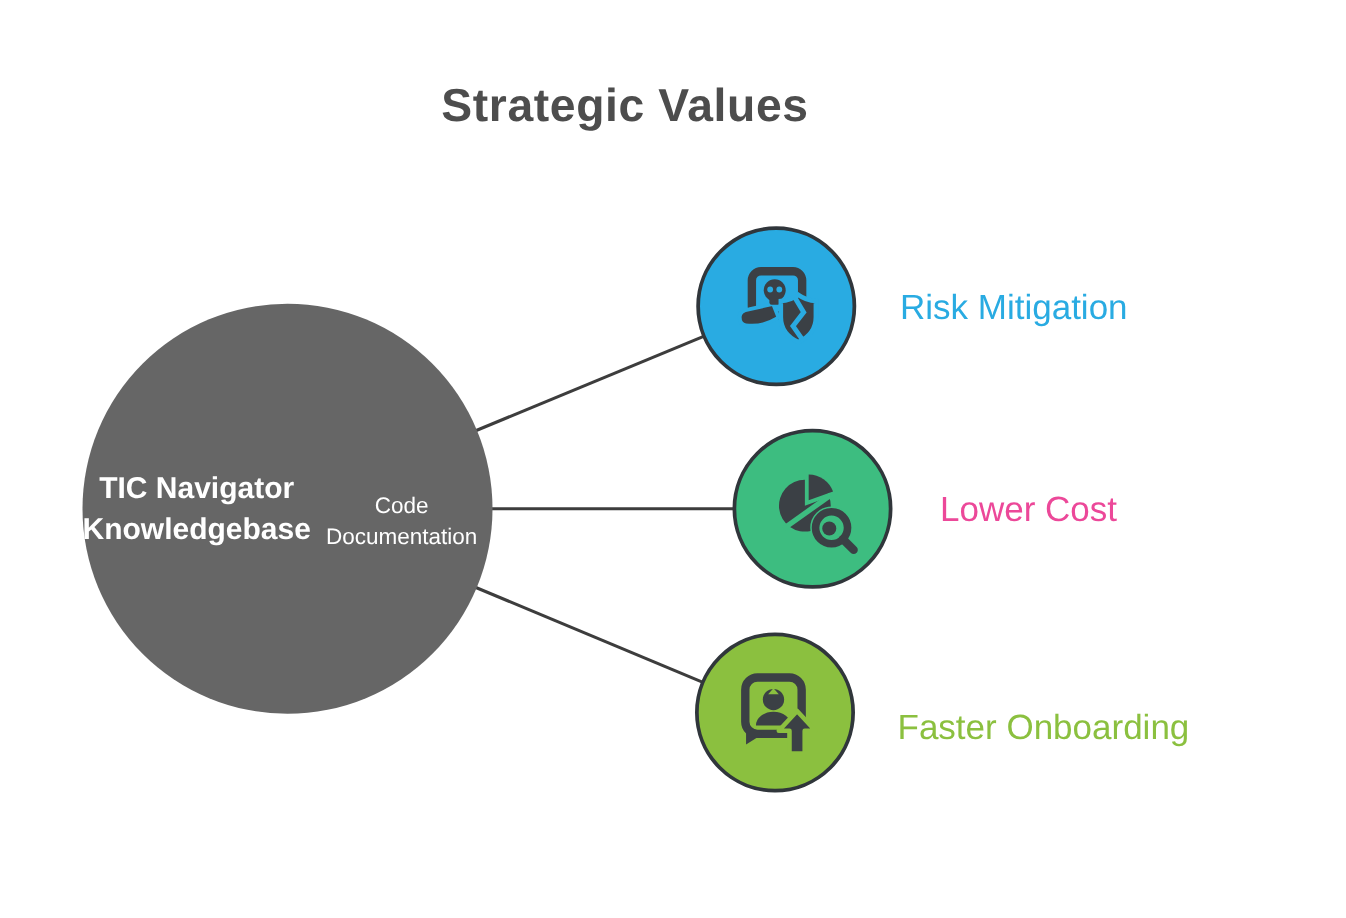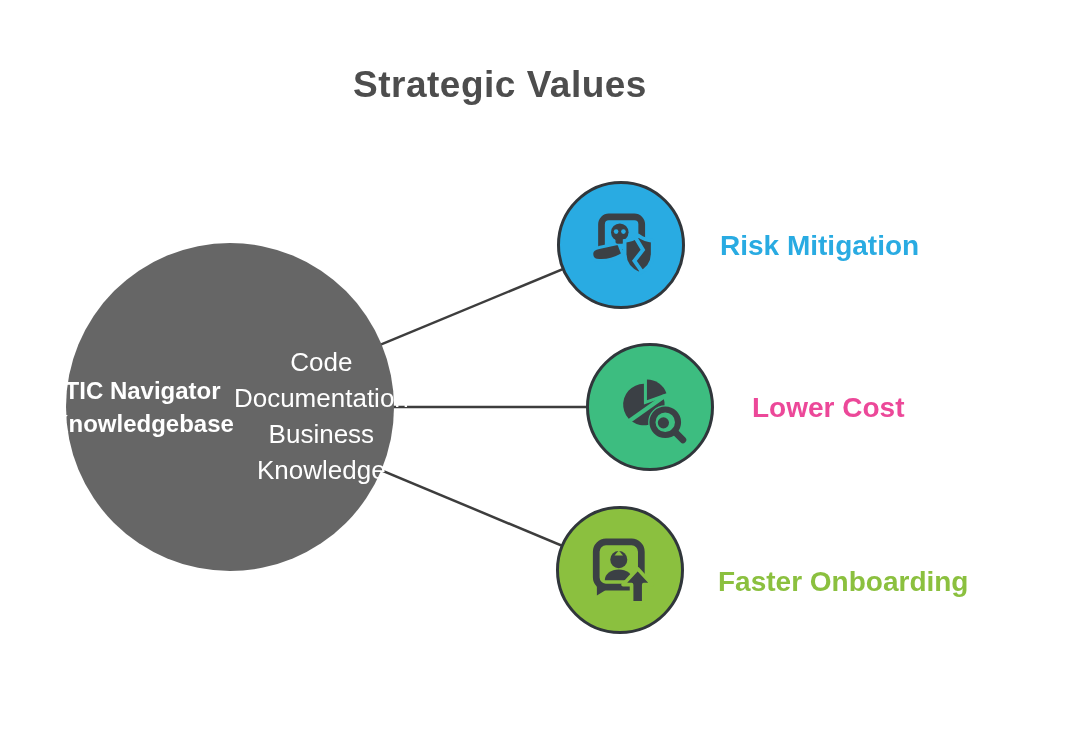--- a/index.html
+++ b/index.html
@@ -18,33 +18,33 @@
   }
   .connectors{position:absolute;top:0;left:0;z-index:1;}
   .connectors line{stroke:var(--connector,#3d3d3d);stroke-width:2.5;}
   .hub{
     position:absolute;left:66px;top:243px;width:328px;height:328px;
     border-radius:50%;z-index:2;
     display:flex;align-items:center;justify-content:center;
     text-align:center;color:var(--hub_text,#fff);
   }
   .hub-title{font-size:24px;font-weight:bold;line-height:1.38;}
-  .hub-sub{font-size:26px;line-height:1.38;margin-top:20px;}
+  .hub-sub{font-size:18px;line-height:1.38;margin-top:20px;}
   .bubble{
     position:absolute;width:128px;height:128px;border-radius:50%;
     border:3px solid var(--node_outline,#30363b);box-sizing:border-box;
     display:flex;align-items:center;justify-content:center;z-index:3;
   }
   .bubble svg{width:78px;height:78px;display:block;}
   .bubble-risk{left:557px;top:181px;}
   .bubble-cost{left:586px;top:343px;}
   .bubble-onboard{left:556px;top:506px;}
   .node-label{
     position:absolute;z-index:3;
-    font-size:28px;font-weight:bold;white-space:nowrap;
+    font-size:28px;font-weight:normal;white-space:nowrap;
     transform:translateY(-50%);
   }
   .label-risk{left:720px;top:246px;}
   .label-cost{left:752px;top:408px;}
   .label-onboard{left:718px;top:582px;}
 </style>
 </head>
 <body>
 
 <div class="canvas">
@@ -57,21 +57,20 @@
     <line x1="230" y1="407" x2="620" y2="570"></line>
   </svg>
 
   <div class="hub" style="background-color: rgb(102, 102, 102);">
     <div class="hub-title">
       <div>TIC Navigator</div>
       <div>Knowledgebase</div>
     </div>
     <div class="hub-sub">
       <div>Code Documentation</div>
-      <div>Business Knowledge</div>
     </div>
   </div>
 
   <div class="bubble bubble-risk" style="background-color: rgb(41, 171, 226);">
     <svg viewBox="0 0 64 64">
       <rect x="16" y="9" width="33" height="29" rx="6" fill="none" style="stroke:var(--icon_ink)" stroke-width="5.5"></rect>
       <path d="M8 39 Q8 35 14 34 L30 30.5 L33.5 39.5 Q23 46 12 44.5 Q8 44 8 39 Z" style="fill:var(--icon_ink);stroke:var(--node0)" stroke-width="2.5"></path>
       <circle cx="31" cy="21.5" r="7.2" style="fill:var(--icon_ink)"></circle>
       <rect x="27.5" y="26" width="7" height="5" rx="1.5" style="fill:var(--icon_ink)"></rect>
       <circle cx="28" cy="21" r="1.9" style="fill:var(--node0)"></circle>

